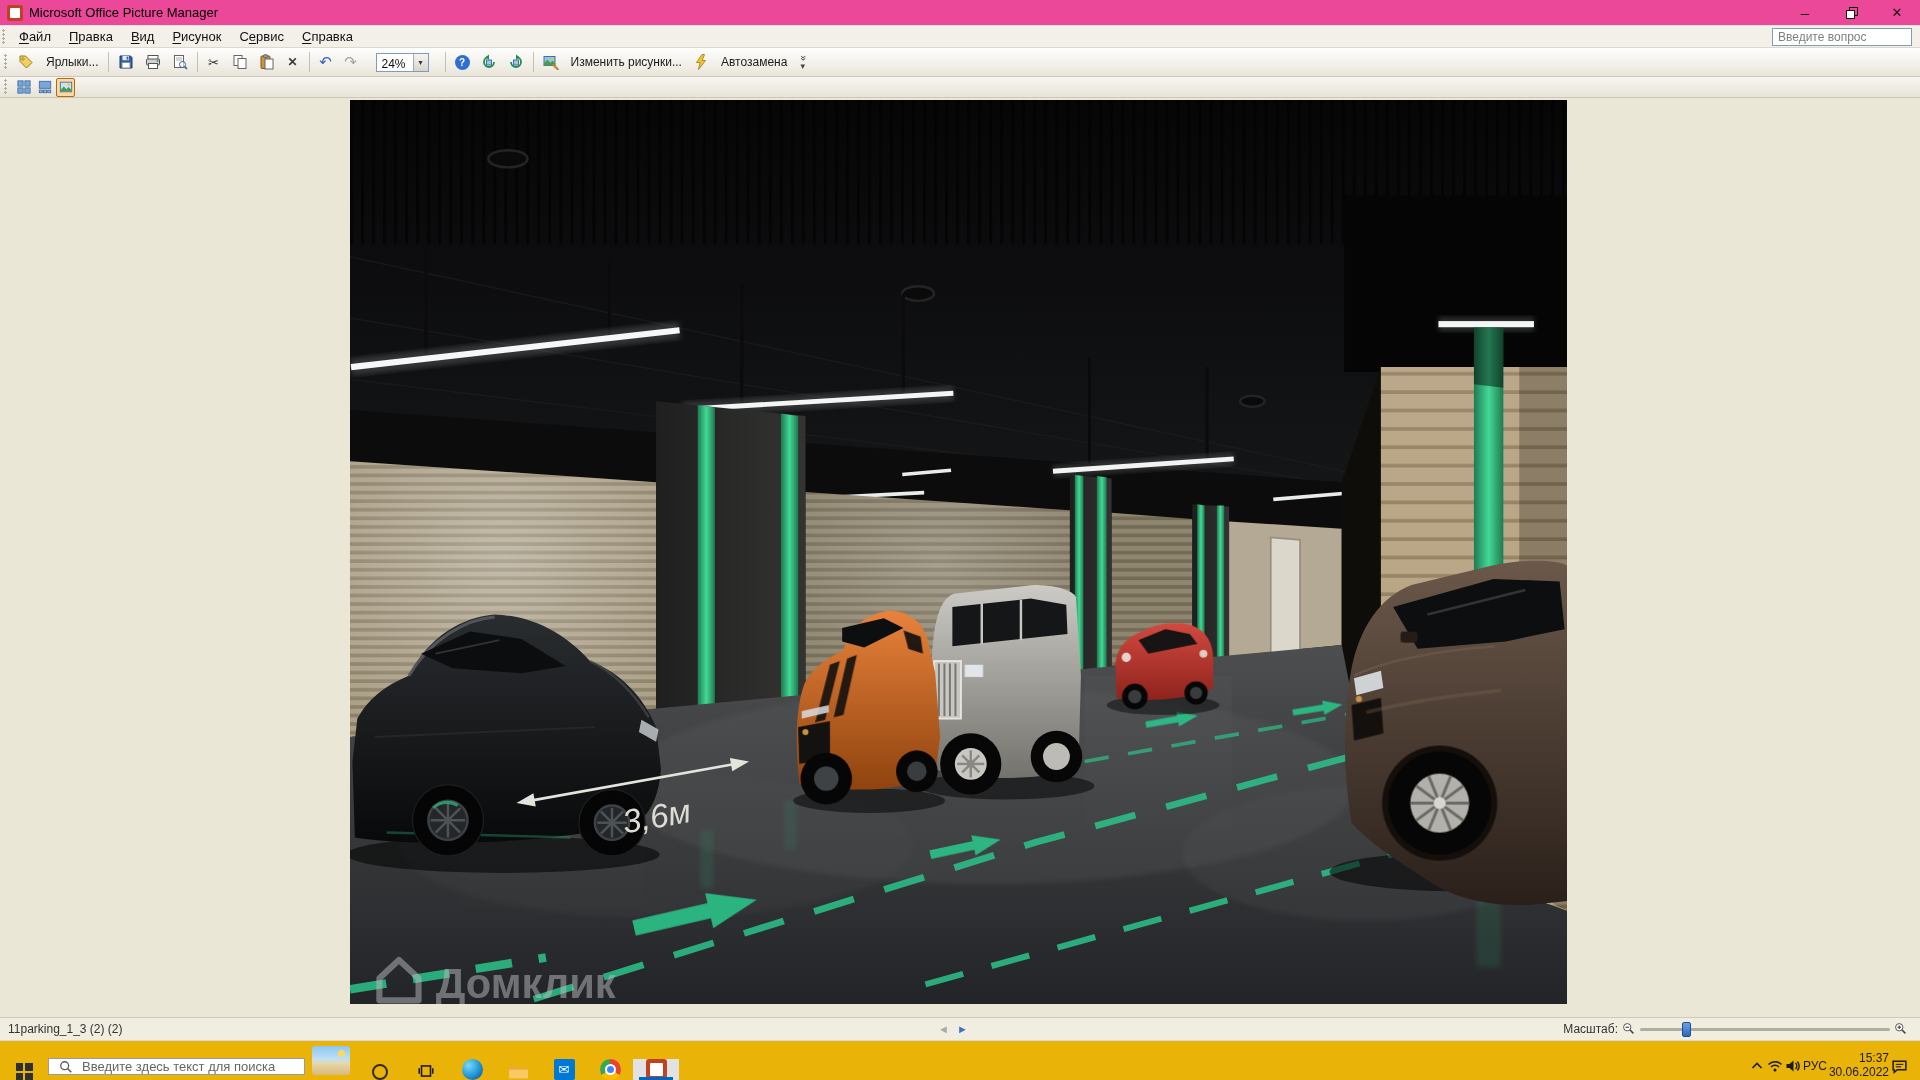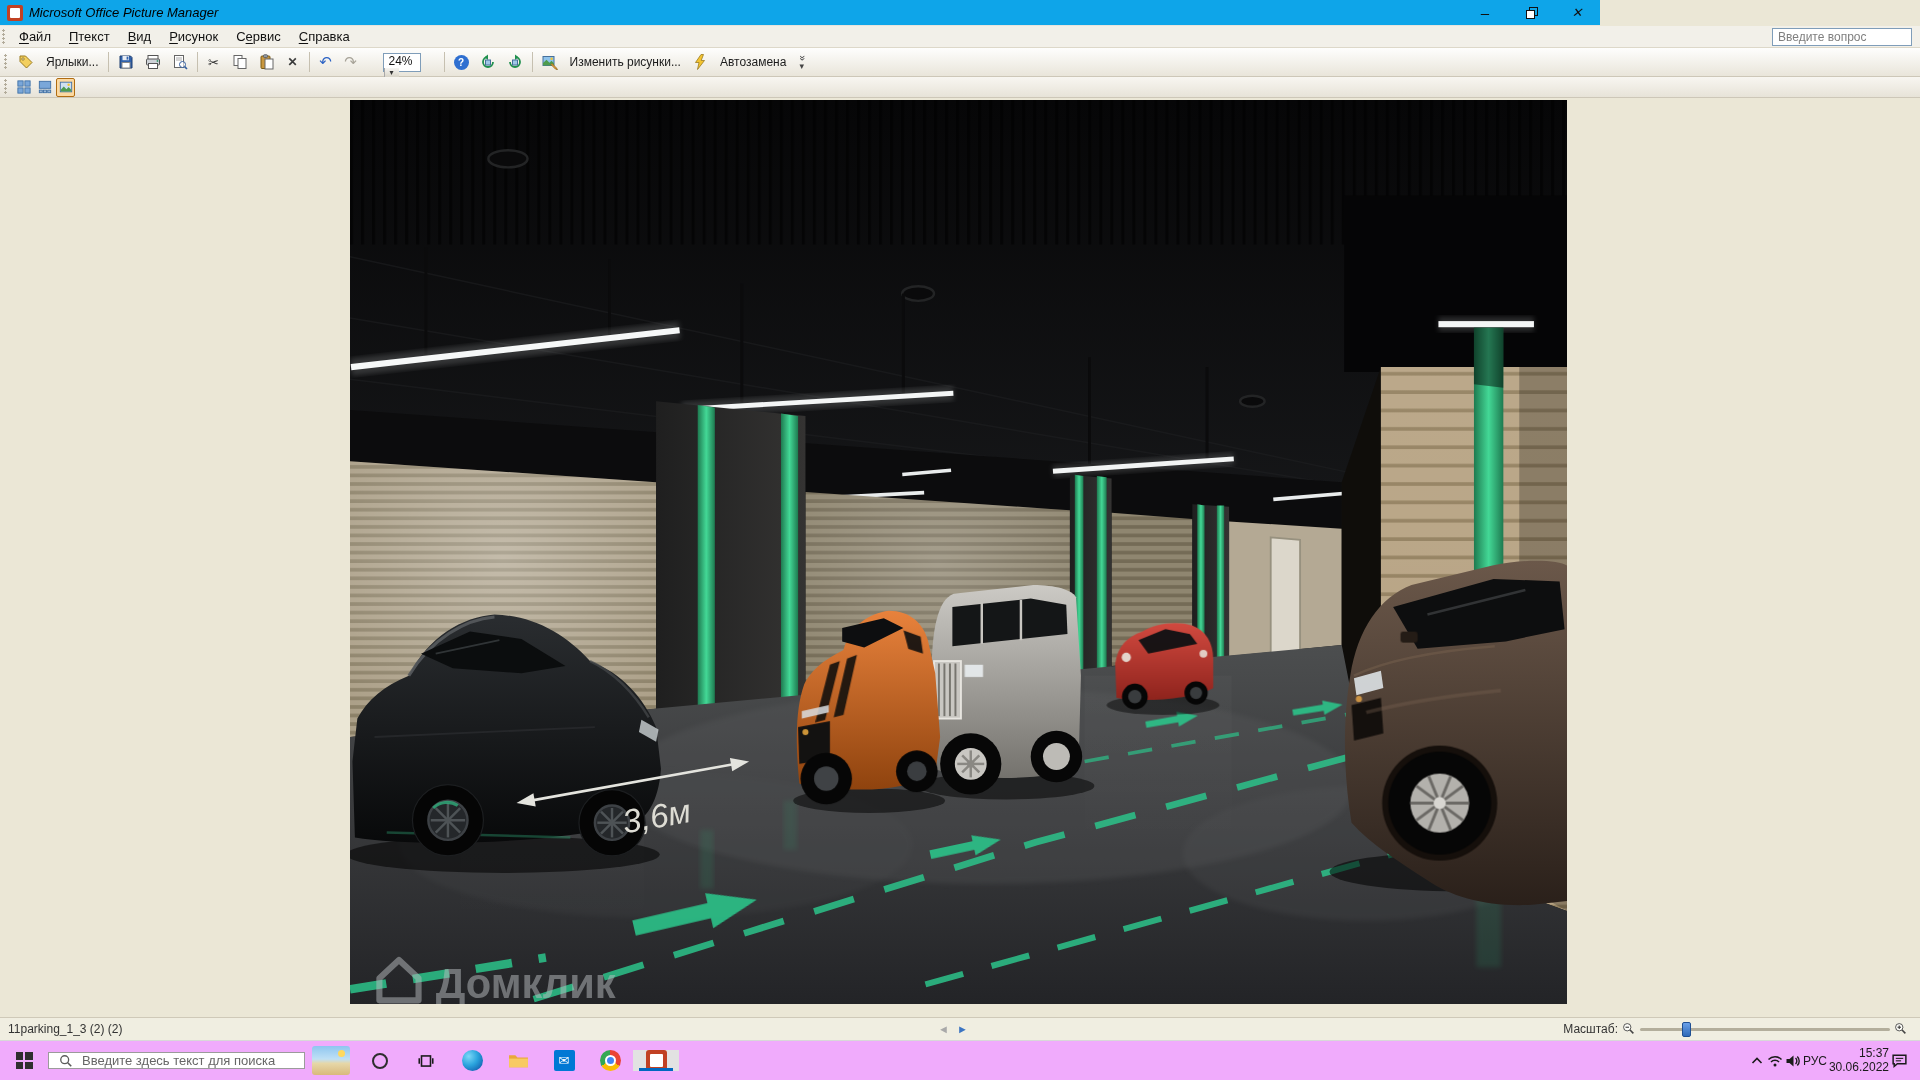--- a/index.html
+++ b/index.html
@@ -1,20 +1,20 @@
 <!DOCTYPE html>
 <html><head>
 <meta charset="utf-8">
 <style>
   * { box-sizing: border-box; margin: 0; padding: 0; }
   html,body { width:1920px; height:1080px; overflow:hidden; font-family:"Liberation Sans",sans-serif; background:#ebe7d6; }
   .screen { position:absolute; inset:0; }
 
   
-  .titlebar { position:absolute; top:0; left:0; width:1600px; height:26px; background:#0ea5e9; display:flex; align-items:center; border-bottom:1px solid #e6e4de;font-style:italic; }
+  .titlebar { position:absolute; top:0; left:0; width:1920px; height:26px; background:#ec4899; display:flex; align-items:center; border-bottom:1px solid #e6e4de; }
   .app-icon { width:16px; height:16px; margin:0 6px 0 7px; background:#c14123; border-radius:2px; position:relative; flex:0 0 auto; }
   .app-icon::after { content:''; position:absolute; inset:3px; background:#fff; border-radius:1px; }
   .win-title { font-size:13px; color:#000; }
   .winbtns { margin-left:auto; display:flex; height:100%; }
   .winbtn { width:46px; height:100%; display:flex; align-items:center; justify-content:center; font-size:13px; color:#111; }
   .min-glyph { font-size:15px; line-height:8px; }
   .restore { width:11px; height:11px; position:relative; }
   .restore::before { content:''; position:absolute; left:3px; top:0; width:7px; height:7px; border:1px solid #111; }
   .restore::after { content:''; position:absolute; left:0; top:3px; width:7px; height:7px; border:1px solid #111; background:#fff; }
 
@@ -33,21 +33,21 @@
   .vbtn { height:19px; width:19px; display:flex; align-items:center; justify-content:center; border:1px solid transparent; border-radius:2px; }
   .vbtn.active { background:#fcd9a0; border-color:#b06c12; }
   .tsep { width:1px; height:20px; background:#c6c0b0; margin:0 3px; flex:0 0 auto; }
   .icon16 { width:16px; height:16px; display:block; }
   .icon14 { width:14px; height:14px; display:block; }
   .glyph { display:inline-block; }
   .undo-g { color:#2b62c4; font-size:15px; }
   .redo-g { color:#a7a398; font-size:15px; }
   .cut-g { color:#333; font-size:13px; }
   .del-g { color:#3a3a3a; font-size:12px; font-weight:bold; }
-  .zoom-combo { display:flex; align-items:flex-start; border:1px solid #7f9db9; background:#fff; height:19px; margin:0 19px;flex-direction:column; }
+  .zoom-combo { display:flex; align-items:flex-end; border:1px solid #7f9db9; background:#fff; height:19px; margin:0 12px; }
   .zoom-value { width:36px; font-size:12px; padding-left:5px; color:#111; }
   .zoom-drop { width:15px; height:100%; background:linear-gradient(#f6f5f2,#d8d4c8); border-left:1px solid #a8a8a8; font-size:8px; display:flex; align-items:center; justify-content:center; color:#333; }
   .help-circle { width:15px; height:15px; border-radius:50%; background:#2f6fd0; color:#fff; font-size:10px; font-weight:bold; display:flex; align-items:center; justify-content:center; }
   .tbov { width:15px; height:26px; display:flex; flex-direction:column; align-items:center; justify-content:center; font-size:9px; color:#444; line-height:8px; margin-left:2px; }
   .tbov .rot { transform:rotate(90deg); font-size:10px; }
 
   
   .content { position:absolute; top:98px; left:0; width:1920px; height:919px; background:#ebe7d6; }
   .image-viewport { position:absolute; left:350px; top:2px; width:1217px; height:904px; background:#111; }
   .image-viewport svg.scene { width:100%; height:100%; display:block; }
@@ -57,21 +57,21 @@
   .statusbar { position:absolute; top:1017px; left:0; width:1920px; height:23px; background:#f0eee1; border-top:1px solid #cfc9b8; font-size:12px; color:#333; }
   .sb-filename { position:absolute; left:8px; top:0; line-height:22px; }
   .sb-nav { position:absolute; left:938px; top:0; height:22px; display:flex; align-items:center; gap:8px; }
   .nav-prev { color:#a9a9a9; font-size:11px; }
   .nav-next { color:#3b74c2; font-size:11px; }
   .sb-zoom { position:absolute; right:12px; top:0; height:22px; display:flex; align-items:center; gap:4px; }
   .slider-track { width:250px; height:3px; background:#b3ae9c; border-radius:2px; position:relative; }
   .slider-thumb { position:absolute; left:42px; top:-6px; width:9px; height:15px; background:linear-gradient(#6aa0e8,#2f6ab8); border:1px solid #1d4e93; border-radius:2px; }
 
   
-  .taskbar { position:absolute; top:1040px; left:0; width:1920px; height:40px; background:#f0abfc; border-top:1px solid #d8d8d8; display:flex; align-items:center; }
+  .taskbar { position:absolute; top:1040px; left:0; width:1920px; height:40px; background:#eab308; border-top:1px solid #d8d8d8; display:flex; align-items:flex-end; }
   .start { width:48px; display:flex; align-items:center; justify-content:center; }
   .winlogo { width:17px; height:17px; display:grid; grid-template-columns:1fr 1fr; grid-template-rows:1fr 1fr; gap:2px; }
   .winlogo span { background:#2f2f2f; }
   .searchbox { width:257px; margin:5px 0; background:#fff; border:1px solid #9b9b9b; display:flex; align-items:center; gap:9px; padding:0 10px; }
   .searchbox input { border:none; outline:none; flex:1; font-size:13px; color:#444; font-family:"Liberation Sans",sans-serif; background:transparent; }
   .searchbox input::placeholder { color:#666; }
   .widget { width:38px; height:29px; margin:5px 7px; border-radius:3px; background:linear-gradient(180deg,#8ec6f0 0%,#bfe0f5 45%,#e6d7a8 60%,#d9b97c 100%); position:relative; }
   .widget::after { content:''; position:absolute; right:5px; top:4px; width:7px; height:7px; border-radius:50%; background:#ffd95e; }
   .ticon { width:46px; display:flex; align-items:center; justify-content:center; position:relative; }
   .ticon.active { background:#e2e2e2; }
@@ -104,21 +104,21 @@
         </div>
       <div class="winbtn">
           <span>✕</span>
         </div>
     </div>
   </div>
 
   <div class="menubar">
     <span class="grip"></span>
     <span class="menu-item"><span></span><span class="ac">Ф</span><span>айл</span></span>
-    <span class="menu-item"><span></span><span class="ac">П</span><span>текст</span></span>
+    <span class="menu-item"><span></span><span class="ac">П</span><span>равка</span></span>
     <span class="menu-item"><span></span><span class="ac">В</span><span>ид</span></span>
     <span class="menu-item"><span></span><span class="ac">Р</span><span>исунок</span></span>
     <span class="menu-item"><span>С</span><span class="ac">е</span><span>рвис</span></span>
     <span class="menu-item"><span></span><span class="ac">С</span><span>правка</span></span>
     <input class="question-input" placeholder="Введите вопрос" style="">
   </div>
 
   <div class="toolbar">
     <span class="grip"></span>
 

